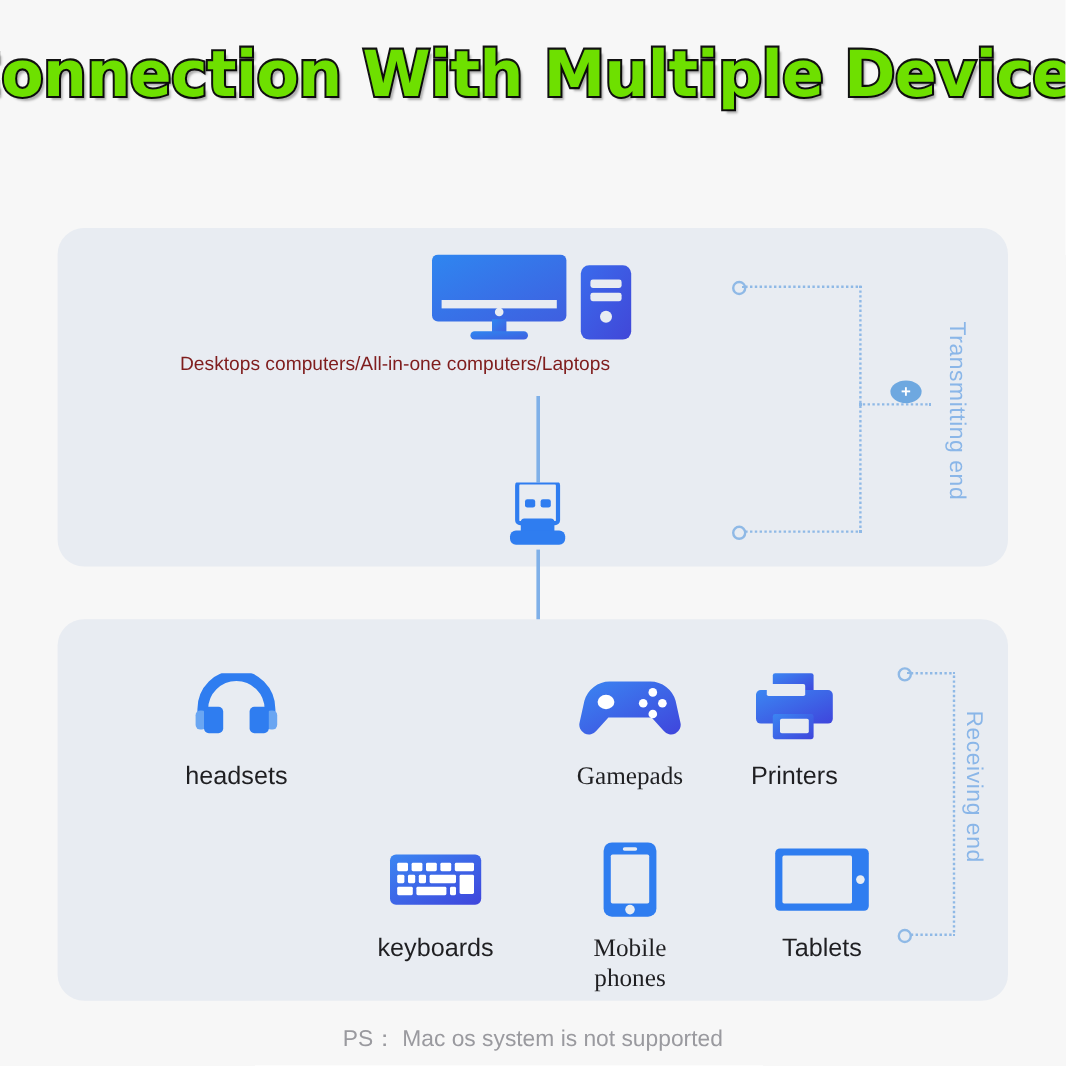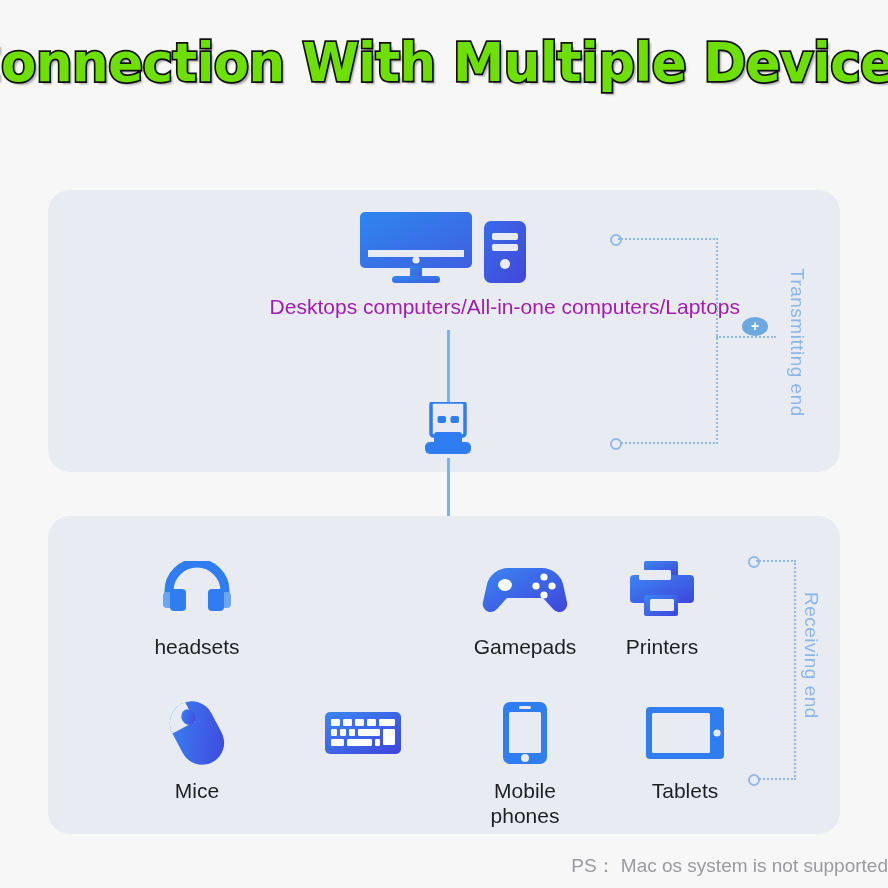--- a/index.html
+++ b/index.html
@@ -65,23 +65,23 @@
     left: 358px;
     top: 212px;
     width: 180px;
     height: 76px;
   }
   #computer-caption {
     position: absolute;
     left: 150px;
     top: 295px;
     width: 590px;
-    text-align: right;
-    font-size: 21px;
-    color: #a21caf;
+    text-align: left;
+    font-size: 16px;
+    color: #7f1d1d;
     white-space: nowrap;
   }
   #link-pc-dongle {
     position: absolute;
     left: 447px;
     top: 330px;
     width: 2.5px;
     height: 72px;
     background: #7fb0e8;
   }
@@ -192,21 +192,21 @@
     color: #1f1f22;
     line-height: 25px;
   }
 
   
   #footer-note {
     position: absolute;
     left: 0;
     top: 853px;
     width: 888px;
-    text-align: right;
+    text-align: center;
     font-size: 19px;
     color: #9a9a9f;
   }
 </style>
 </head>
 <body>
 
 <div id="page">
 
   <div id="title-bar">
@@ -283,21 +283,21 @@
         <rect x="4" y="31" width="9" height="16" rx="4" fill="#6aa6f2"></rect>
         <rect x="63" y="31" width="9" height="16" rx="4" fill="#6aa6f2"></rect>
         <rect x="11" y="28" width="16" height="22" rx="4" fill="#2f7df0"></rect>
         <rect x="49" y="28" width="16" height="22" rx="4" fill="#2f7df0"></rect>
       </svg>
     </div>
     <div class="device-label">headsets</div>
   </div>
 
 
-  <div class="device" style="left:445px; top:556px;">
+  <div class="device" style="left:445px; top:556px;font-family:Liberation Serif, serif;">
     <div class="device-icon">
       <svg width="86" height="54" viewBox="0 0 86 54">
         <defs>
           <linearGradient id="gPad" x1="0" y1="0" x2="1" y2="1">
             <stop offset="0%" stop-color="#3b86f2"></stop>
             <stop offset="100%" stop-color="#3f45dc"></stop>
           </linearGradient>
         </defs>
         <path d="M26 6 h34 a22 22 0 0 1 21 16 l4 18 a8 8 0 0 1 -14 7 l-10 -11 h-36 l-10 11 a8 8 0 0 1 -14 -7 l4 -18 a22 22 0 0 1 21 -16 z" fill="url(#gPad)"></path>
         <ellipse cx="23" cy="23" rx="7" ry="6" fill="#ffffff"></ellipse>
@@ -322,39 +322,20 @@
         <rect x="18" y="2" width="34" height="16" rx="2" fill="url(#gPrn)"></rect>
         <rect x="4" y="16" width="64" height="28" rx="4" fill="url(#gPrn)"></rect>
         <rect x="13" y="11" width="32" height="10" rx="1.5" fill="#e8ecf2"></rect>
         <rect x="18" y="36" width="34" height="21" rx="2" fill="url(#gPrn)"></rect>
         <rect x="24" y="40" width="24" height="12" rx="1.5" fill="#e8ecf2"></rect>
       </svg>
     </div>
     <div class="device-label">Printers</div>
   </div>
 
-  <div class="device" style="left:117px; top:700px;">
-    <div class="device-icon">
-      <svg width="80" height="70" viewBox="0 0 80 70">
-        <defs>
-          <linearGradient id="gMse" x1="0" y1="0" x2="1" y2="1">
-            <stop offset="0%" stop-color="#3b86f2"></stop>
-            <stop offset="100%" stop-color="#3f45dc"></stop>
-          </linearGradient>
-        </defs>
-        <g transform="rotate(-28 40 35)">
-          <rect x="18" y="2" width="44" height="66" rx="22" fill="url(#gMse)"></rect>
-          <path d="M18 24 V24 a22 22 0 0 1 22 -22 v22 z" fill="#e8ecf2"></path>
-          <rect x="36" y="2" width="8" height="22" fill="#e8ecf2"></rect>
-          <ellipse cx="40" cy="17" rx="7" ry="8" fill="url(#gMse)"></ellipse>
-        </g>
-      </svg>
-    </div>
-    <div class="device-label">Mice</div>
-  </div>
 
   <div class="device" style="left:283px; top:700px;">
     <div class="device-icon">
       <svg width="78" height="50" viewBox="0 0 78 50">
         <defs>
           <linearGradient id="gKbd" x1="0" y1="0" x2="1" y2="1">
             <stop offset="0%" stop-color="#3b86f2"></stop>
             <stop offset="100%" stop-color="#3f45dc"></stop>
           </linearGradient>
         </defs>
@@ -369,32 +350,33 @@
           <rect x="16" y="21" width="6" height="7" rx="1.2"></rect>
           <rect x="25" y="21" width="6" height="7" rx="1.2"></rect>
           <rect x="34" y="21" width="22" height="7" rx="1.2"></rect>
           <rect x="59" y="21" width="12" height="16" rx="1.2"></rect>
           <rect x="7" y="31" width="13" height="7" rx="1.2"></rect>
           <rect x="23" y="31" width="25" height="7" rx="1.2"></rect>
           <rect x="51" y="31" width="5" height="7" rx="1.2"></rect>
         </g>
       </svg>
     </div>
+    <div class="device-label">keyboards</div>
   </div>
 
   <div class="device" style="left:445px; top:700px;">
     <div class="device-icon">
       <svg width="48" height="64" viewBox="0 0 48 64">
         <rect x="2" y="1" width="44" height="62" rx="7" fill="#2f7df0"></rect>
         <rect x="8" y="11" width="32" height="41" rx="1.5" fill="#e8ecf2"></rect>
         <rect x="18" y="5" width="12" height="3" rx="1.5" fill="#e8ecf2"></rect>
         <circle cx="24" cy="57" r="4" fill="#e8ecf2"></circle>
       </svg>
     </div>
-    <div class="device-label" style="white-space:pre-line;">Mobile
+    <div class="device-label" style="white-space:pre-line;font-family:Liberation Serif, serif;">Mobile
 phones</div>
   </div>
 
   <div class="device" style="left:605px; top:700px;text-align:center;">
     <div class="device-icon">
       <svg width="82" height="56" viewBox="0 0 82 56">
         <rect x="2" y="2" width="78" height="52" rx="4" fill="#2f7df0"></rect>
         <rect x="8" y="8" width="58" height="40" rx="1.5" fill="#e8ecf2"></rect>
         <circle cx="73" cy="28" r="3.6" fill="#e8ecf2"></circle>
       </svg>

